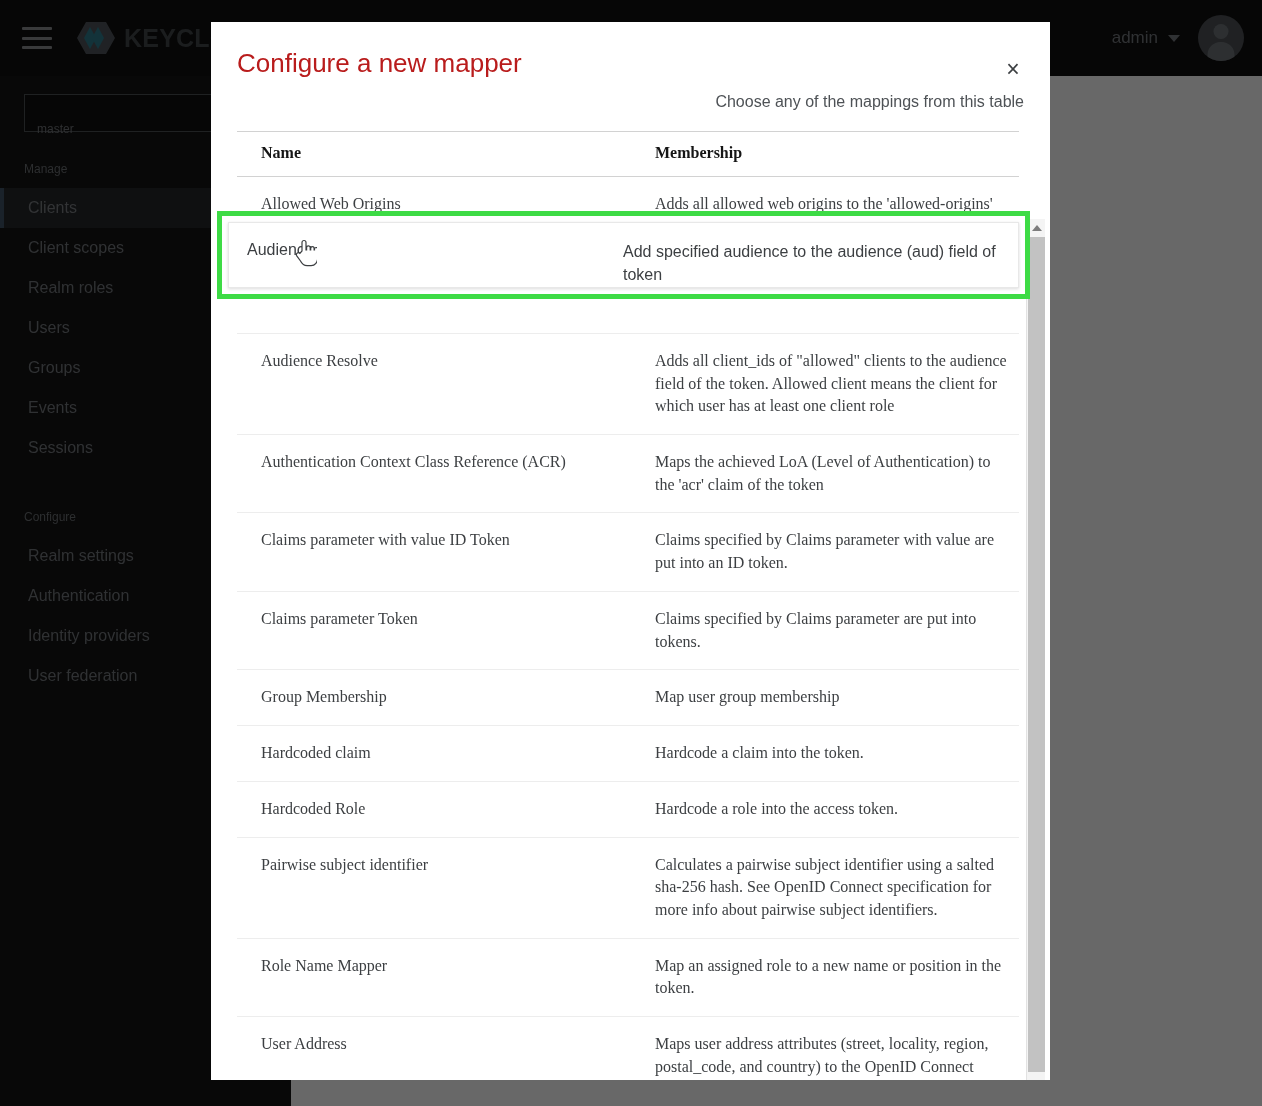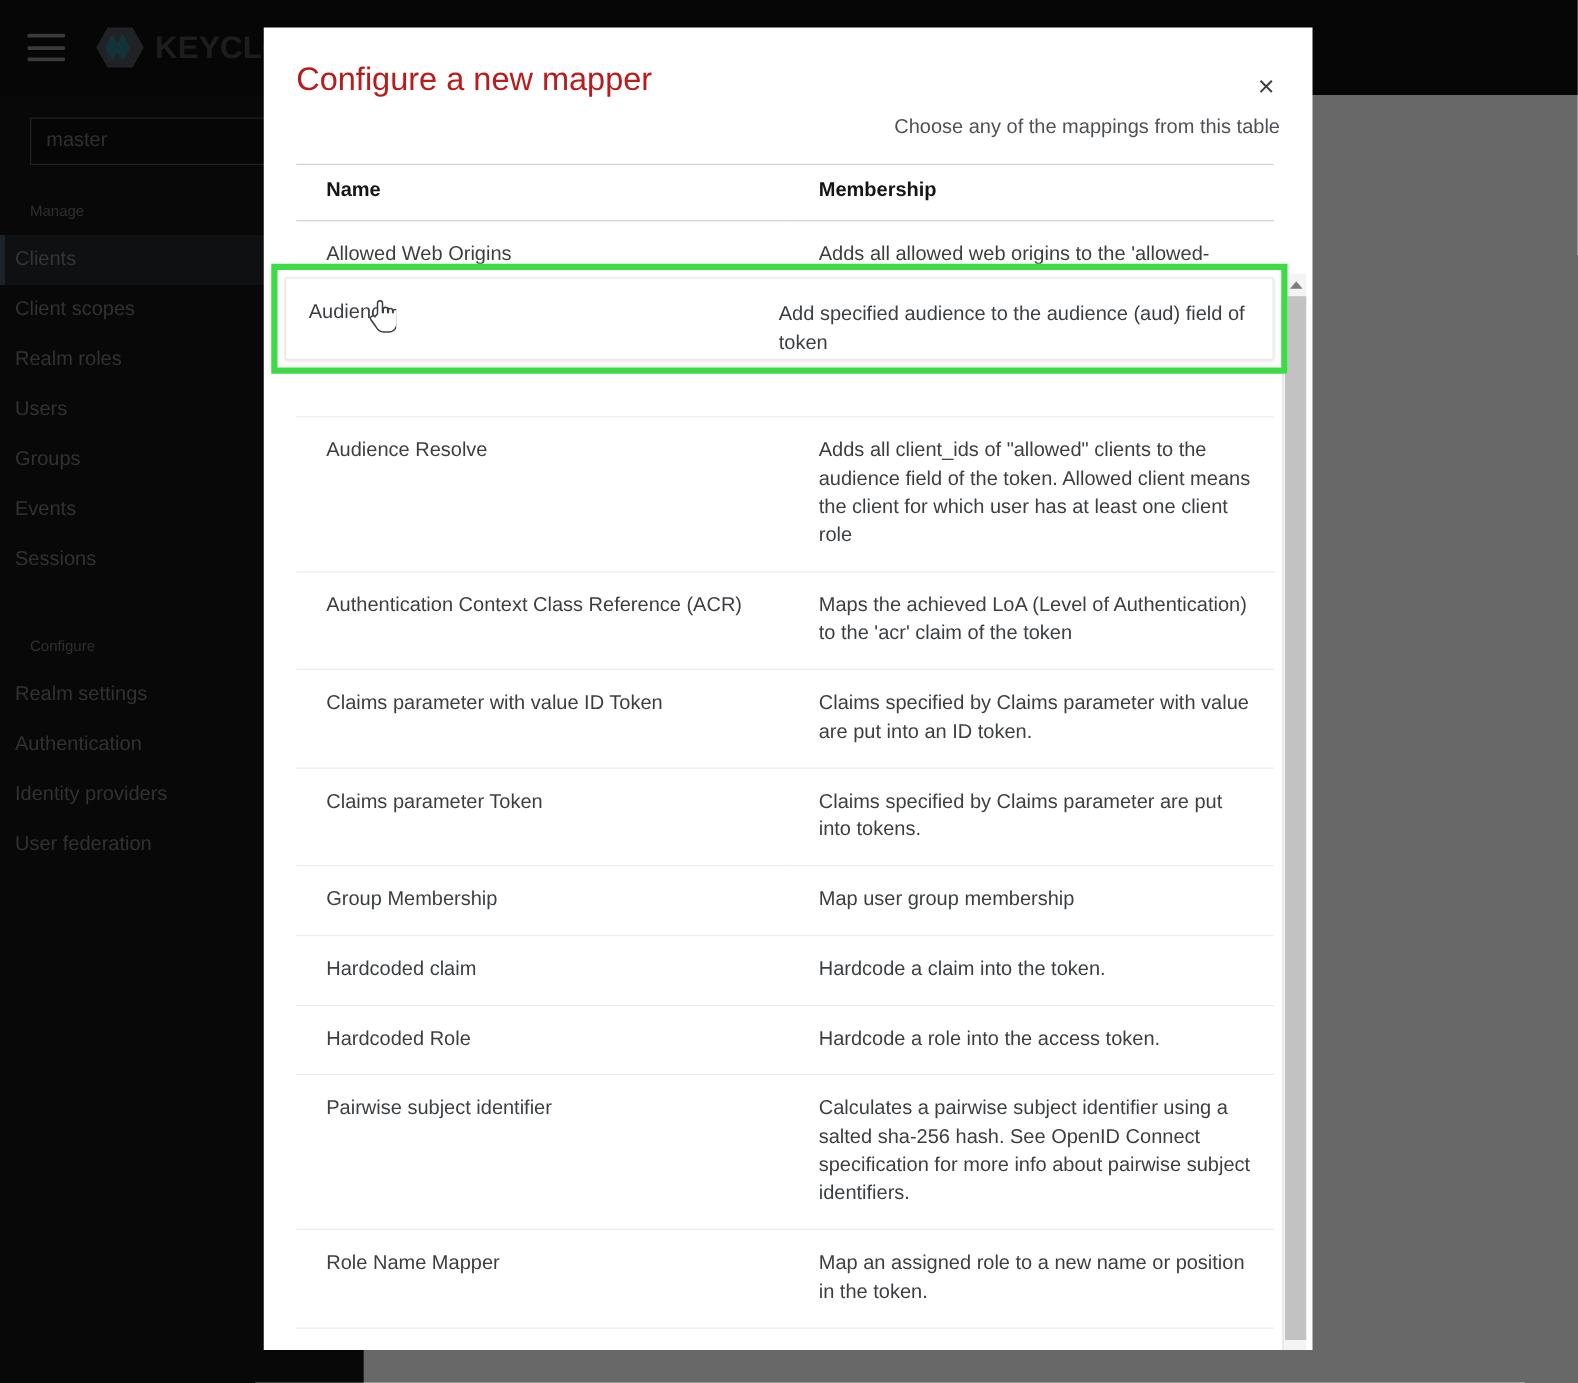--- a/index.html
+++ b/index.html
@@ -59,29 +59,29 @@
     transform: translateX(-50%); border-radius: 13px 13px 0 0; background: #6d7277;
   }
 
   #sidebar {
     position: absolute; left: 0; top: 76px; width: 291px; height: 1030px;
     background: #0f0f0f;
   }
   #realm-select-wrap { padding: 18px 22px 14px 24px; }
   #realm-select {
     width: 250px; height: 38px; background: #0b0b0b;
-    border: 1px solid #4a4e52; color: #6f7276; font-size: 16px;
-    padding: 0 12px; line-height: 36px; cursor: pointer;
+    border: 1px solid #4a4e52; color: #6f7276; font-size: 12px;
+    padding: 16px 12px; line-height: 36px; cursor: pointer;
   }
   #nav { padding-top: 2px; }
   .nav-section-title {
     color: #6a6e72; font-size: 12px; padding: 14px 24px 12px 24px;
   }
   .nav-item {
-    color: #72767b; font-size: 16px; padding: 11px 8px; cursor: pointer;
+    color: #72767b; font-size: 16px; padding: 11px 24px; cursor: pointer;
     border-left: 4px solid transparent; position: relative;
   }
   .nav-item.active { background: #212427; border-left-color: #3c5265; color: #787c80; }
   .nav-gap { height: 28px; }
 
   #content-area {
     position: absolute; left: 291px; top: 76px; right: 0; bottom: 0;
     background: #ffffff; overflow: hidden;
   }
   #content-ghost {
@@ -106,20 +106,21 @@
   #modal-close {
     position: absolute; right: 20px; top: 30px;
     width: 34px; height: 34px; border: none; background: transparent;
     color: #3c3f42; font-size: 23px; line-height: 1; cursor: pointer;
     font-family: "Liberation Sans", sans-serif;
   }
 
   #modal-body {
     flex: 1 1 auto; position: relative; overflow: hidden;
     padding: 20px 0 0 26px;
+    font-family: Liberation Serif, serif;
   }
 
   table#mapper-table {
     width: 782px; border-collapse: collapse; table-layout: fixed;
   }
   #mapper-table col.c-name { width: 394px; }
   #mapper-table col.c-desc { width: 388px; }
   #mapper-table th {
     text-align: left; font-size: 16px; color: #151515; font-weight: bold;
     padding: 12px 12px 14px 24px; border-bottom: 1px solid #d2d2d2;
@@ -182,20 +183,25 @@
         <i></i>
         <i></i>
     </div>
     <div id="brand">
       <svg id="brand-mark" viewBox="0 0 40 34">
         <polygon points="10,1 30,1 39,17 30,33 10,33 1,17" fill="#4d5258"></polygon>
         <polygon points="14,6 20,17 14,28 8,17" fill="#2b7a8c"></polygon>
         <polygon points="22,6 28,17 22,28 16,17" fill="#2b7a8c"></polygon>
       </svg>
       <span id="brand-text">KEYCLOAK</span>
+    </div>
+    <div id="user-area">
+      <span id="user-name">admin</span>
+      <span id="user-caret"></span>
+      <div id="avatar"></div>
     </div>
   </div>
 
   <div id="sidebar">
     <div id="realm-select-wrap">
       <div id="realm-select">master</div>
     </div>
     <div id="nav">
         <div class="nav-section-title">Manage</div>
         <div class="nav-item active">Clients</div>

